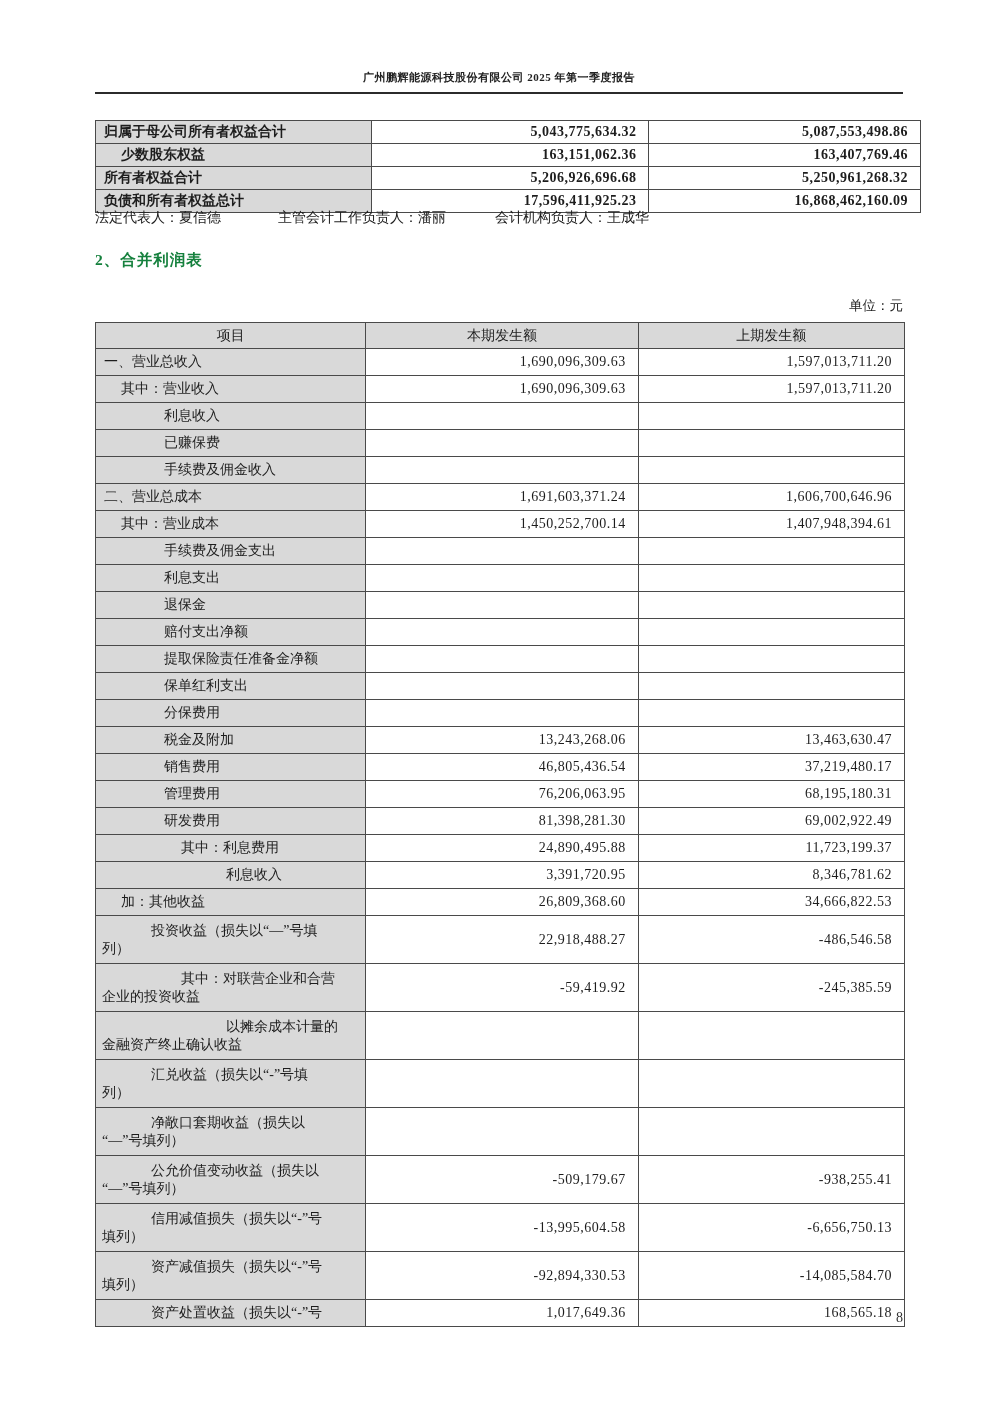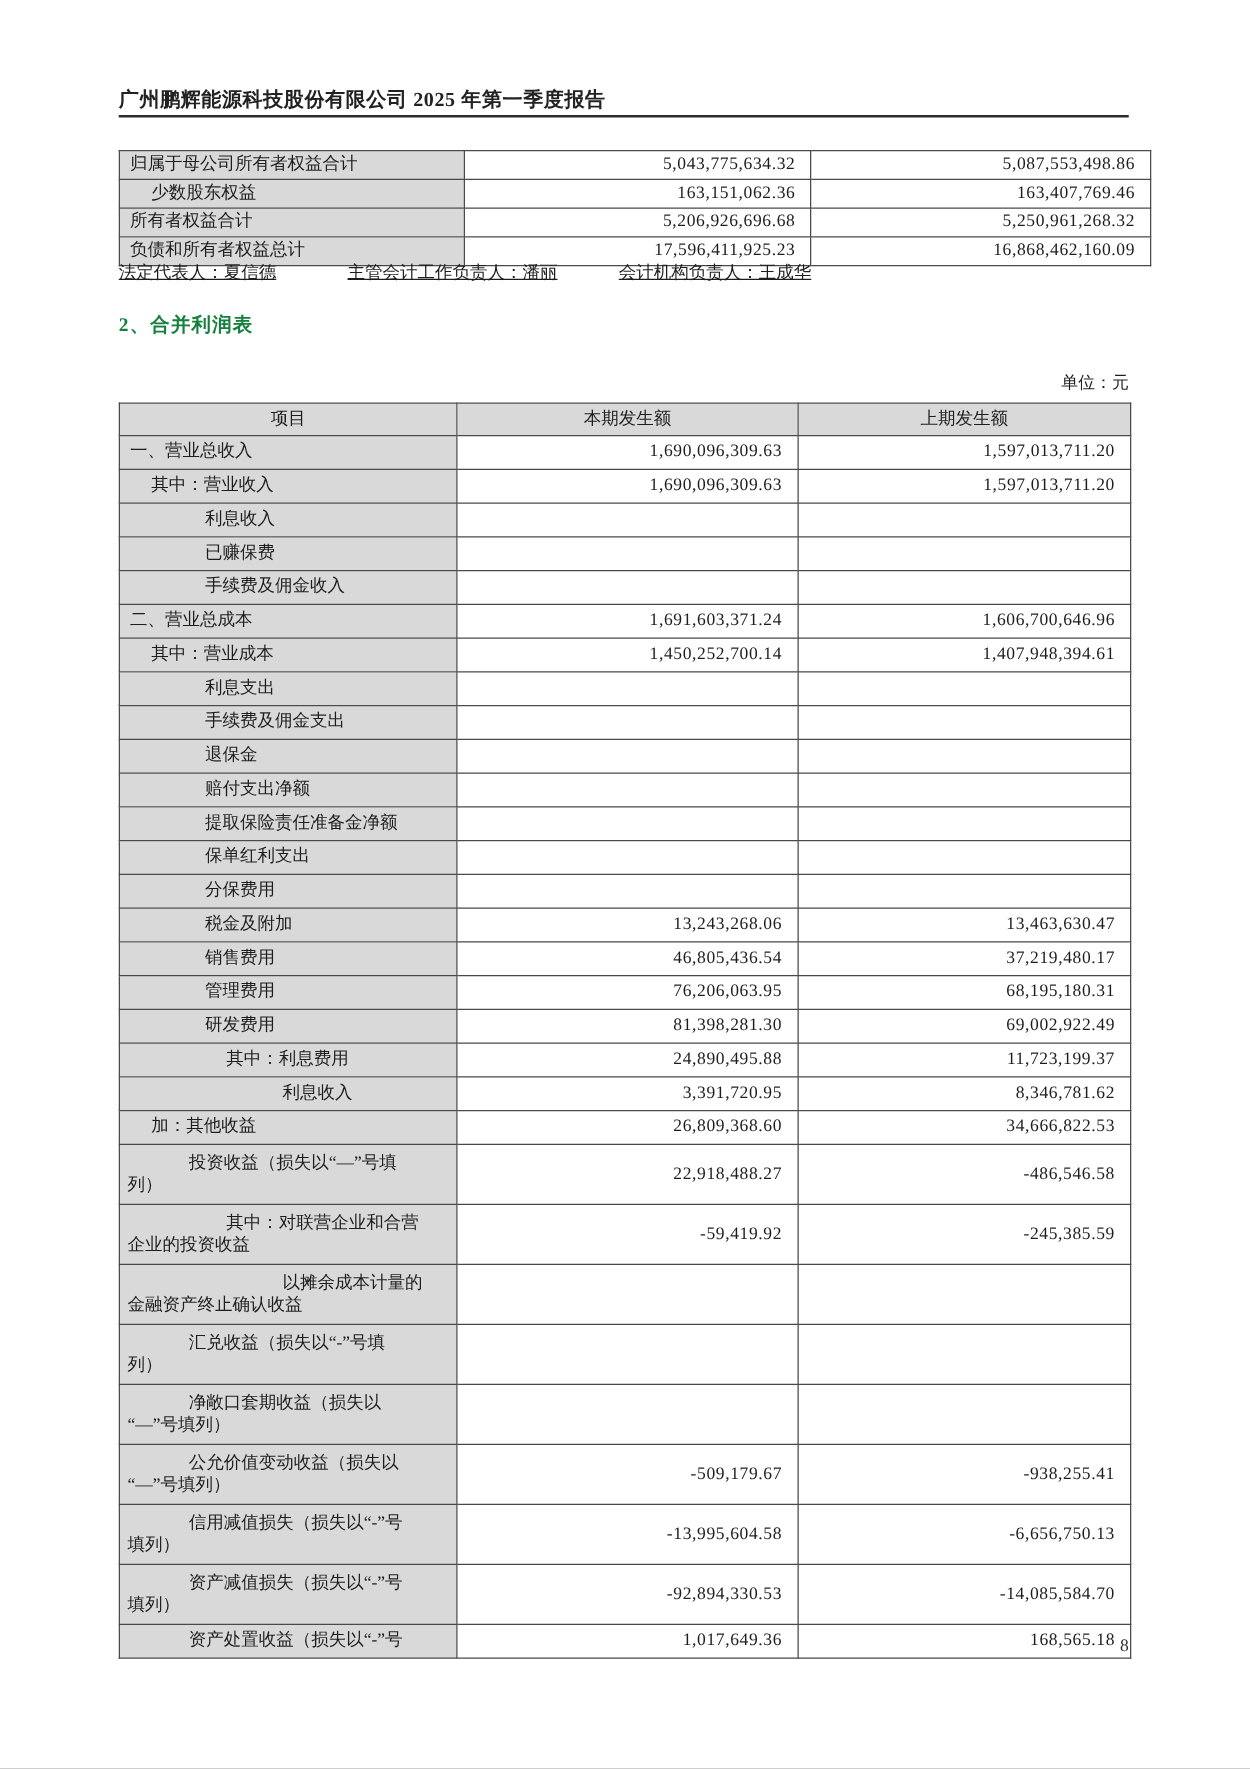--- a/index.html
+++ b/index.html
@@ -7,29 +7,29 @@
     position:relative;
     width:1000px;height:1415px;
     background:#ffffff;
     font-family:"Liberation Serif","DejaVu Serif",serif;
     color:#1d1d1d;
     overflow:hidden;
     margin:0 auto;
   }
   .page-header{
     position:absolute;left:95px;top:70px;width:808px;
-    text-align:left;font-size:16px;font-weight:bold;color:#222;
+    text-align:center;font-size:11px;font-weight:bold;color:#222;
     letter-spacing:0.5px;
   }
   .header-rule{
     position:absolute;left:95px;top:92px;width:808px;height:0;
     border-top:2px solid #2b2b2b;
   }
   table{border-collapse:collapse;table-layout:fixed;position:absolute;}
-  .equity-table{left:95px;top:120px;width:826px;}
+  .equity-table{left:95px;top:120px;width:826px;font-weight:bold;}
   .income-table{left:95px;top:322px;width:810px;}
   td,th{
     border:1px solid #4a4a4a;
     font-size:14px;line-height:18px;
     overflow:hidden;vertical-align:middle;
     padding:0;
   }
   th{
     background:var(--gray,#d9d9d9);
     font-weight:normal;text-align:center;height:25px;font-family:Liberation Serif, serif;
@@ -56,21 +56,21 @@
   .l2{text-indent:62px;}
   .l3{text-indent:79px;}
   .l4{text-indent:124px;}
   .w1{text-indent:49px;}
   .w2{text-indent:79px;}
   .w3{text-indent:124px;font-family:Liberation Mono, monospace;}
   .signatories{
     position:absolute;left:95px;top:209px;width:808px;height:20px;
     font-size:14px;
   }
-  .signatories .sig{position:absolute;top:0;white-space:nowrap;text-decoration:underline;}
+  .signatories .sig{position:absolute;top:0;white-space:nowrap;}
   .sig1{left:0;}
   .sig2{left:183px;}
   .sig3{left:400px;}
   .section-title{
     position:absolute;left:95px;top:250px;margin:0;
     font-size:15.5px;font-weight:bold;color:#15803d;
     letter-spacing:1px;
   }
   .unit-note{
     position:absolute;left:95px;top:297px;width:808px;
@@ -171,26 +171,26 @@
           <td class="label l0">二、营业总成本</td>
           <td class="num">1,691,603,371.24</td>
           <td class="num">1,606,700,646.96</td>
         </tr>
         <tr>
           <td class="label l1">其中：营业成本</td>
           <td class="num">1,450,252,700.14</td>
           <td class="num">1,407,948,394.61</td>
         </tr>
         <tr>
+          <td class="label l2">手续费及佣金支出</td>
+          <td class="num"></td>
+          <td class="num"></td>
+        </tr>
+        <tr>
           <td class="label l2">利息支出</td>
-          <td class="num"></td>
-          <td class="num"></td>
-        </tr>
-        <tr>
-          <td class="label l2">手续费及佣金支出</td>
           <td class="num"></td>
           <td class="num"></td>
         </tr>
         <tr>
           <td class="label l2">退保金</td>
           <td class="num"></td>
           <td class="num"></td>
         </tr>
         <tr>
           <td class="label l2">赔付支出净额</td>

